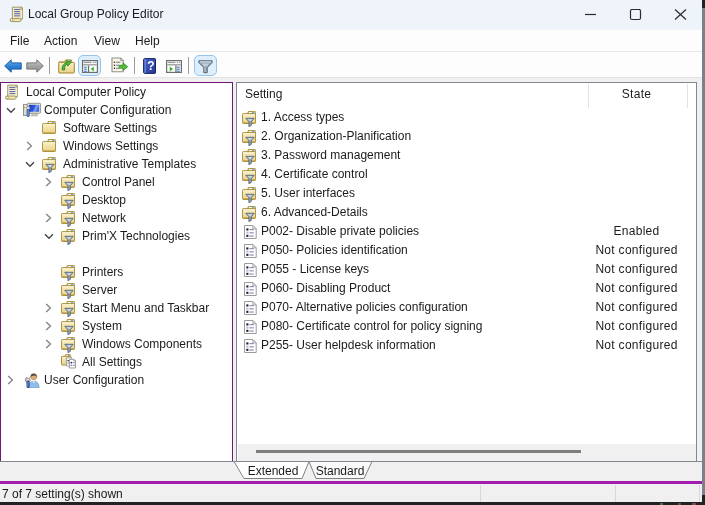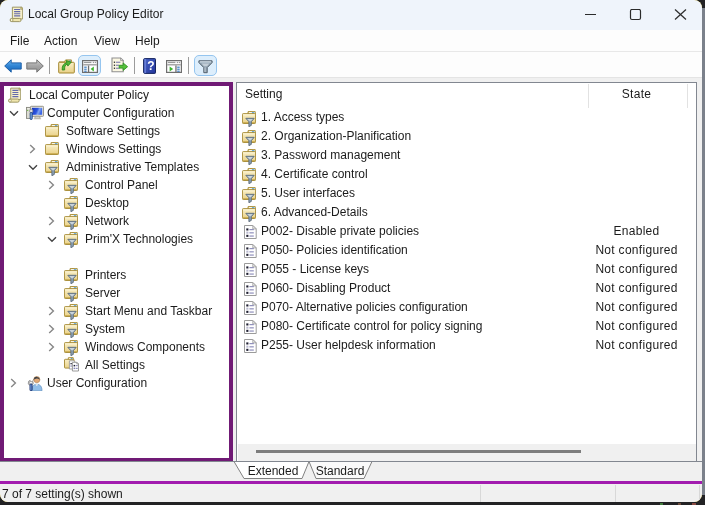--- a/index.html
+++ b/index.html
@@ -1,27 +1,27 @@
 <!DOCTYPE html>
 <html><head>
 <meta charset="utf-8">
 <style>
 * { margin:0; padding:0; box-sizing:border-box; }
 html,body { width:705px; height:505px; overflow:hidden; background:#222224; font-family:"Liberation Sans",sans-serif; }
 .abs { position:absolute; }
-#win { position:absolute; left:0; top:0; width:702px; height:502px; border-radius:8px; background:#fde047; overflow:hidden; }
+#win { position:absolute; left:0; top:0; width:702px; height:502px; border-radius:0; background:#fde047; overflow:hidden; }
 #titlebar { left:0; top:0; width:702px; height:30px; background:#eff4fb; }
 #title { left:28px; top:7px; font-size:12px; color:#1b1b1b; }
 #menubar { left:0; top:30px; width:702px; height:21px; background:#fdfdfd; }
 .menuitem { top:4px; font-size:12px; color:#1b1b1b; }
 #toolbar { left:0; top:51px; width:702px; height:27px; background:#fdfdfd; border-top:1px solid #e8e8e8; border-bottom:1px solid #e4e4e4; }
 .tsep { top:5px; width:1px; height:17px; background:#9b9b9b; }
 .hl { background:#ddeefc; border:1px solid #95c5ef; border-radius:5px; width:23px; height:21px; }
 #client { left:0; top:78px; width:702px; height:403px; background:#f0f0f0; }
-#tree { left:0px; top:82px; width:233px; height:380px; background:#fff; border:4px solid #701a75; }
+#tree { left:0px; top:82px; width:233px; height:380px; background:#fff; border:1px solid #701a75; }
 #rpanel { left:236px; top:82px; width:461px; height:380px; background:#fff; border:1px solid #828790; }
 .trow { position:absolute; height:18px; line-height:18px; font-size:12px; color:#1b1b1b; white-space:nowrap; }
 .rrow { position:absolute; height:19px; line-height:19px; font-size:12px; color:#1b1b1b; white-space:nowrap; }
 .hsep { position:absolute; top:1px; width:1px; height:24px; background:#e2e2e2; }
 #hscroll { left:1px; top:361px; width:458px; height:17px; background:#f0f0f0; }
 #hthumb { left:18px; top:6px; width:325px; height:3px; background:#7d7d7d; }
 .statetext { position:absolute; left:350px; width:99px; text-align:center; font-size:12px; letter-spacing:0.3px; color:#1b1b1b; }
 #statusbar { left:0; top:481px; width:702px; height:21px; background:#f0f0f0; border-top:3px solid #a21caf; }
 .ssep { top:1px; width:1px; height:20px; background:#d8d8d8; }
 svg text { font-family:"Liberation Sans",sans-serif; }

